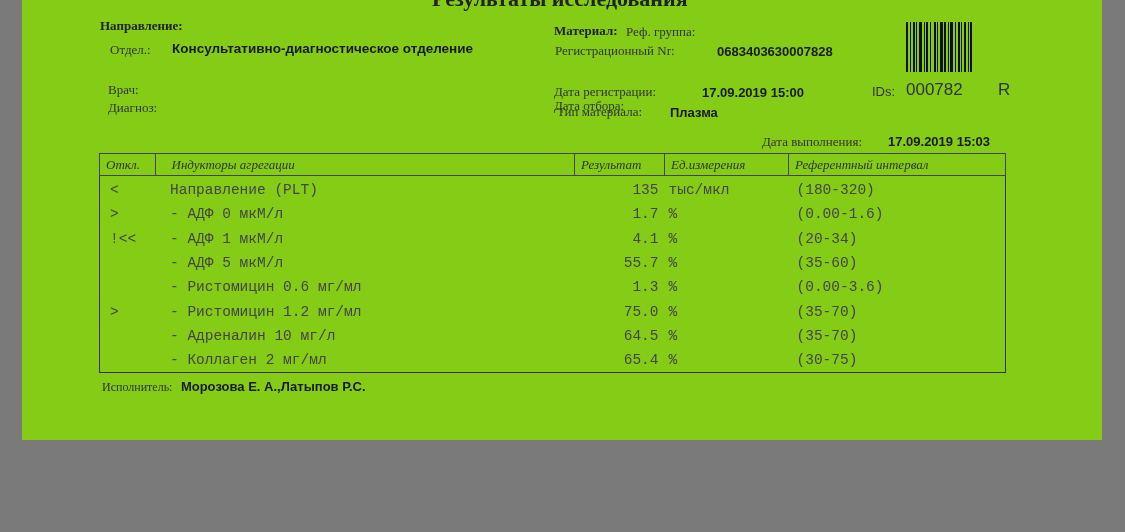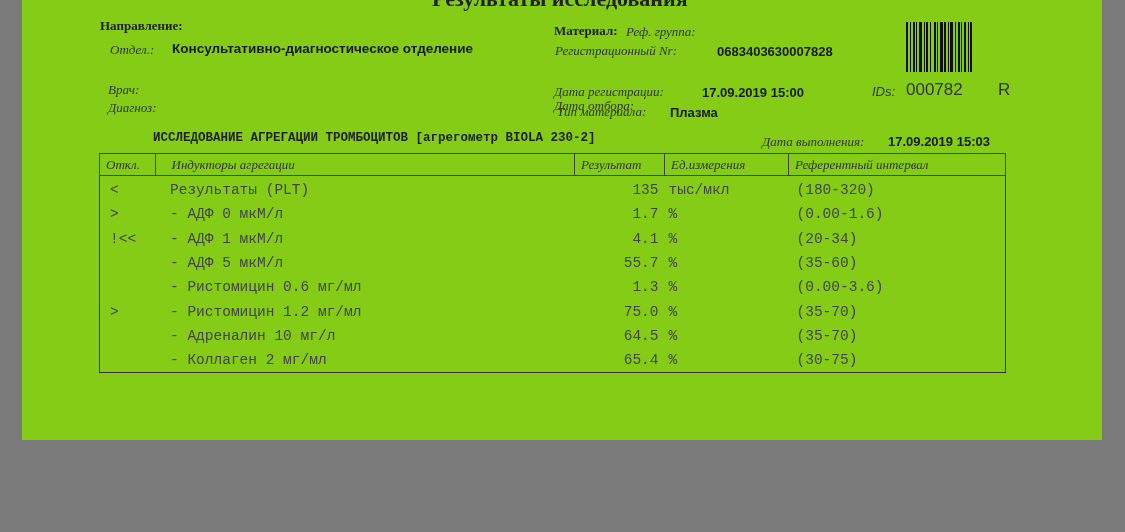--- a/index.html
+++ b/index.html
@@ -13,21 +13,21 @@
     position: absolute; left: 22px; top: 0; width: 1080px; height: 440px;
     background: #84cc16;
   }
   .title {
     position: absolute; left: 410px; top: -14px;
     font-family: "Liberation Serif", serif; font-weight: bold; font-size: 22px;
     color: #222; white-space: nowrap;
   }
   .abs { position: absolute; white-space: nowrap; }
   .lbl-bold { font-family: "Liberation Serif", serif; font-weight: bold; font-size: 13px; color: #222; }
-  .lbl-it { font-family: "Liberation Serif", serif; font-style: italic; font-size: 13px; color: #333; }
+  .lbl-it { font-family: "Liberation Serif", serif; font-size: 13px; color: #333; }
   .val { font-family: "Liberation Sans", sans-serif; font-weight: bold; font-size: 13px; color: #1a1a1a; }
   .barcode { position: absolute; left: 884px; top: 22px; width: 78px; height: 50px; display: flex; align-items: stretch; gap: 0; }
   .barcode span { display: block; background: #111; height: 100%; }
   .ids-num { font-family: "Liberation Sans", sans-serif; font-size: 17px; color: #333; }
   .section-title {
     position: absolute; left: 131px; top: 131px;
     font-family: "Liberation Mono", monospace; font-weight: bold; font-size: 12.5px; color: #222;
   }
   table.results {
     position: absolute; left: 77px; top: 153px; width: 907px;
@@ -92,38 +92,37 @@
       <span style="width:2px;margin-right:1px"></span>
       <span style="width:1px;margin-right:2px"></span>
       <span style="width:2px;margin-right:2px"></span>
       <span style="width:1px;margin-right:1px"></span>
       <span style="width:2px"></span>
   </div>
   <div class="abs lbl-it" style="left:850px; top:84px; font-family:'Liberation Sans',sans-serif;">IDs:</div>
   <div class="abs ids-num" style="left:884px; top:80px;">000782</div>
   <div class="abs ids-num" style="left:976px; top:80px;">R</div>
 
-  <div class="section-title">ИССЛЕДОВАНИЕ АГРЕГАЦИИ ТРОМБОЦИТОВ [агрегометр BIOLA 230-2]</div>
   <div class="abs lbl-it" style="left:740px; top:134px;">Дата выполнения:</div>
   <div class="abs val" style="left:866px; top:134px; font-size:13px;">17.09.2019 15:03</div>
 
   <table class="results">
     <thead>
       <tr>
         <th style="width:34px;">Откл.</th>
         <th style="padding-left:16px;margin-top:43px;">Индукторы агрегации</th>
         <th style="width:76px;margin-top:17px;">Результат</th>
         <th style="width:108px;">Ед.измерения</th>
         <th style="width:204px;">Референтный интервал</th>
       </tr>
     </thead>
     <tbody>
       <tr class="first">
         <td class="dev">&lt;</td>
-        <td class="ind">Результаты (PLT)</td>
+        <td class="ind">Направление (PLT)</td>
         <td class="res">135</td>
         <td class="unit">тыс/мкл</td>
         <td class="ref">(180-320)</td>
       </tr>
       <tr>
         <td class="dev">&gt;</td>
         <td class="ind">- АДФ 0 мкМ/л</td>
         <td class="res">1.7</td>
         <td class="unit">%</td>
         <td class="ref">(0.00-1.6)</td>
@@ -166,14 +165,18 @@
       <tr>
         <td class="dev"></td>
         <td class="ind">- Коллаген 2 мг/мл</td>
         <td class="res">65.4</td>
         <td class="unit">%</td>
         <td class="ref">(30-75)</td>
       </tr>
     </tbody>
   </table>
 
+  <div class="performer abs">
+    <span class="lbl-it" style="font-size:12px;">Исполнитель:</span>
+    <span class="val" style="margin-left:4px;">Морозова Е. А.,Латыпов Р.С.</span>
+  </div>
 
 </div>
 
 </body></html>

